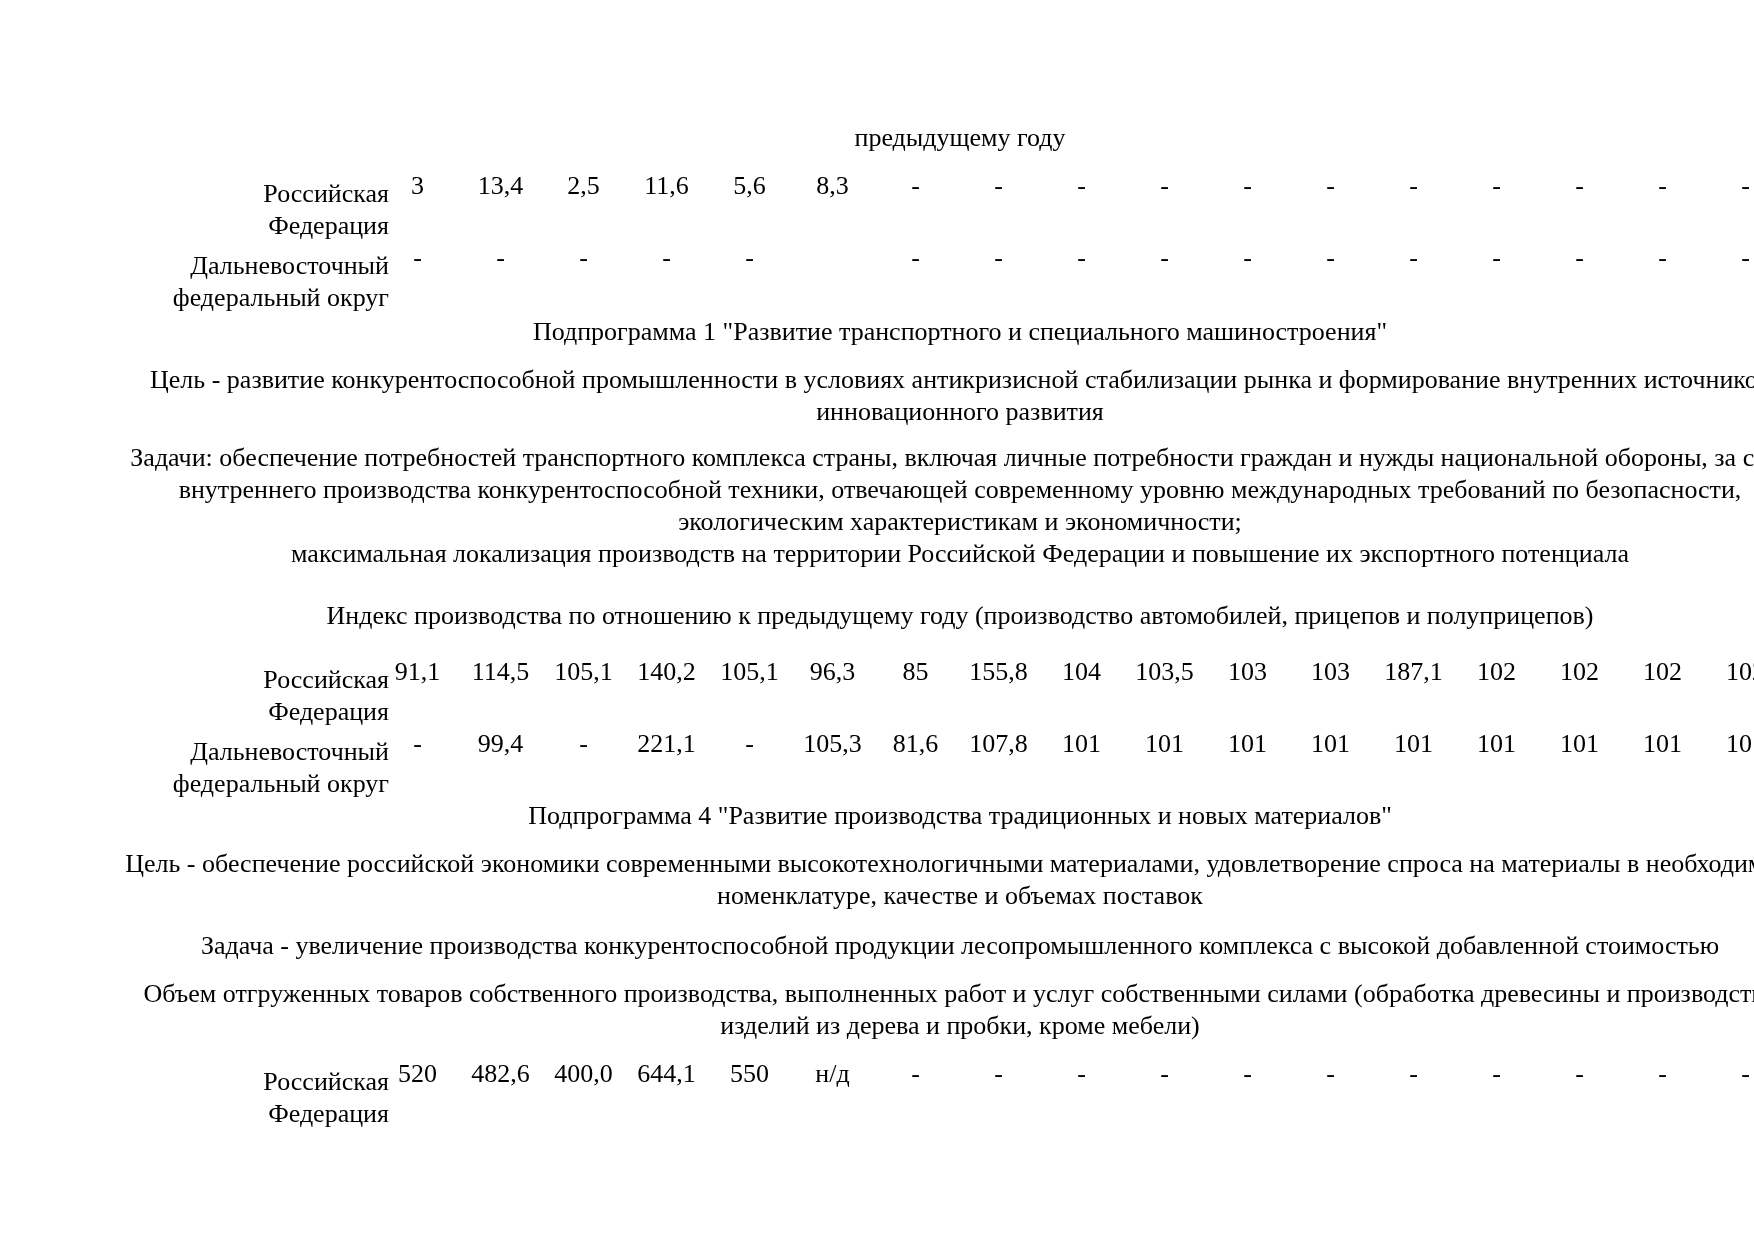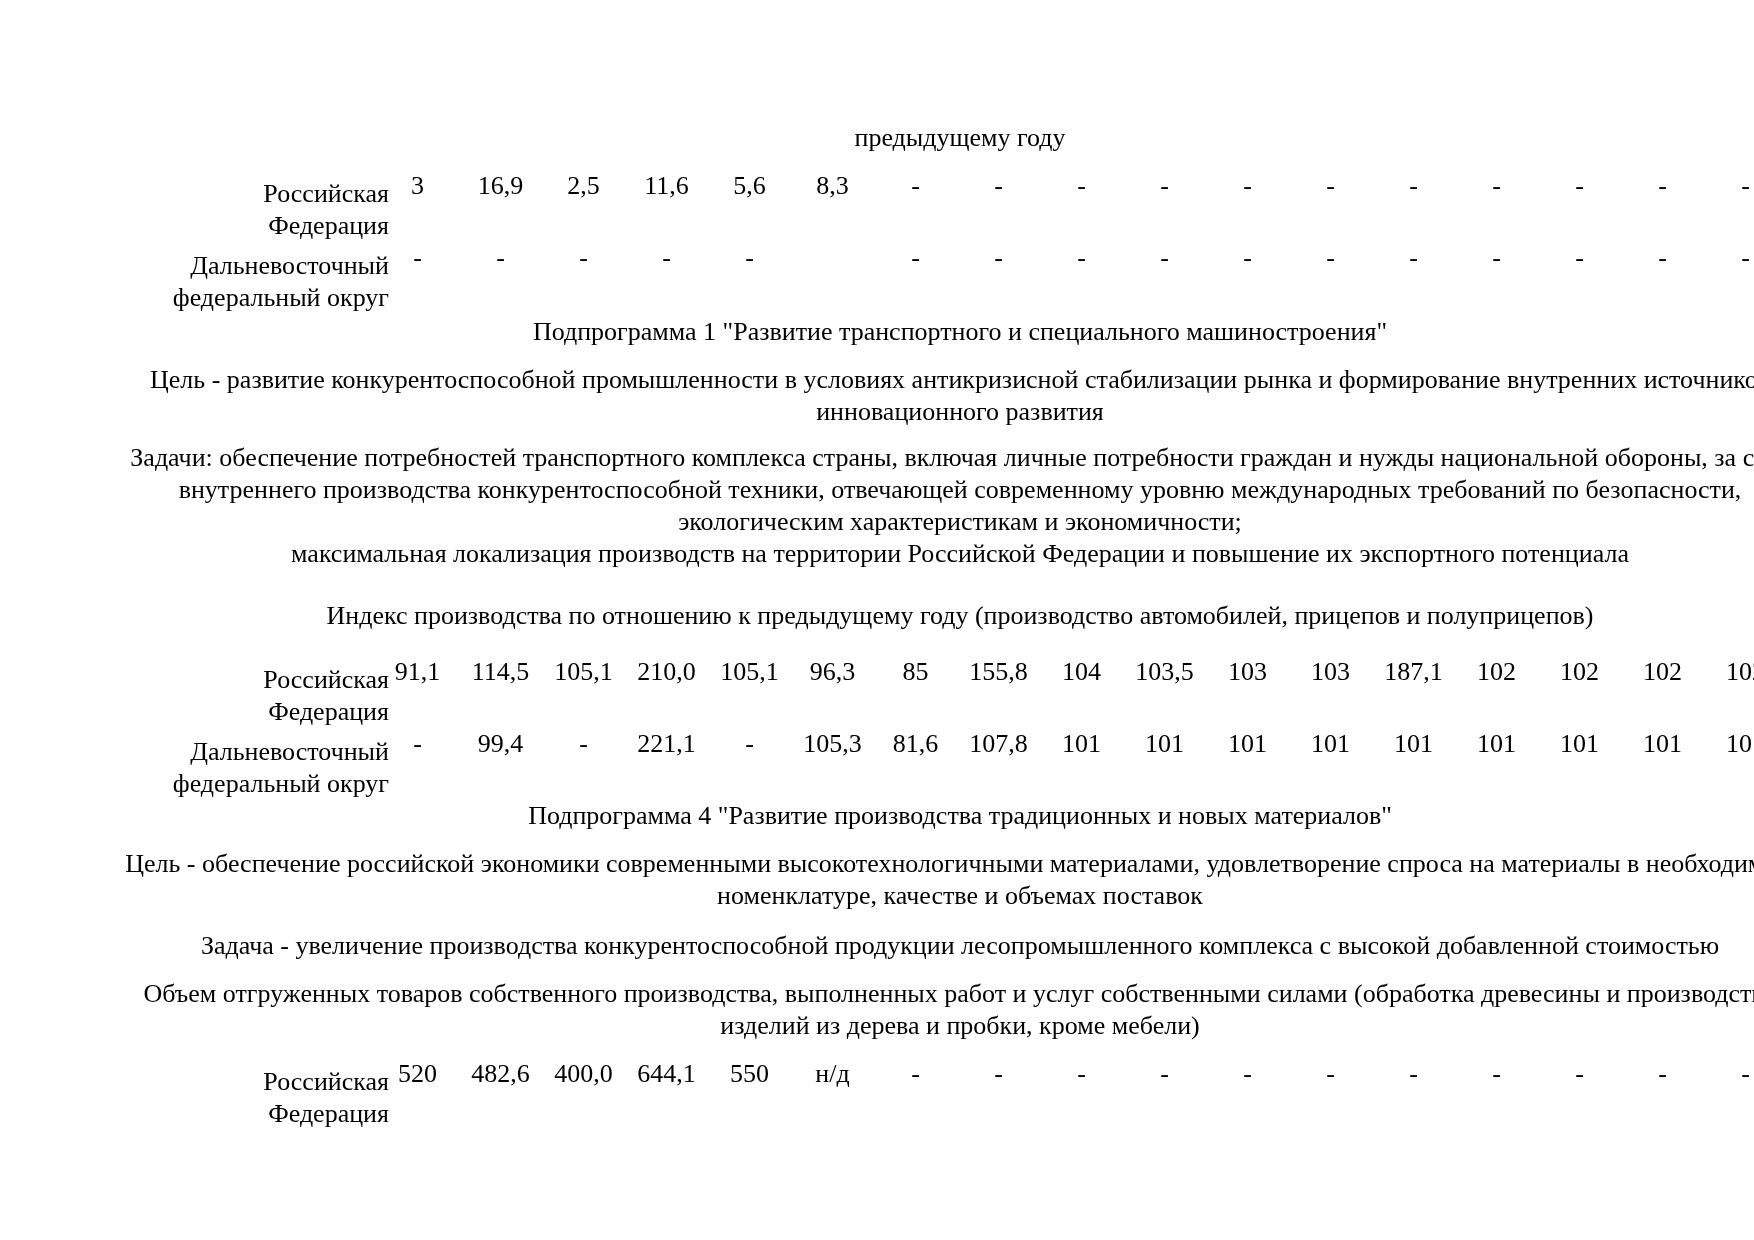--- a/index.html
+++ b/index.html
@@ -22,21 +22,21 @@
 <body>
 
 <div class="canvas">
 
   <div class="cline" style="top:122px">предыдущему году</div>
 
   <div class="trow" style="top:170px">
     <div class="rlabel">Российская Федерация</div>
     <div class="cells">
         <span class="cell">3</span>
-        <span class="cell">16,9</span>
+        <span class="cell">13,4</span>
         <span class="cell">2,5</span>
         <span class="cell">11,6</span>
         <span class="cell">5,6</span>
         <span class="cell">8,3</span>
         <span class="cell">-</span>
         <span class="cell">-</span>
         <span class="cell">-</span>
         <span class="cell">-</span>
         <span class="cell">-</span>
         <span class="cell">-</span>
@@ -82,21 +82,21 @@
   <div class="cline" style="top:538px">максимальная локализация производств на территории Российской Федерации и повышение их экспортного потенциала</div>
 
   <div class="cline" style="top:600px">Индекс производства по отношению к предыдущему году (производство автомобилей, прицепов и полуприцепов)</div>
 
   <div class="trow" style="top:656px">
     <div class="rlabel">Российская Федерация</div>
     <div class="cells">
         <span class="cell">91,1</span>
         <span class="cell">114,5</span>
         <span class="cell">105,1</span>
-        <span class="cell">210,0</span>
+        <span class="cell">140,2</span>
         <span class="cell">105,1</span>
         <span class="cell">96,3</span>
         <span class="cell">85</span>
         <span class="cell">155,8</span>
         <span class="cell">104</span>
         <span class="cell">103,5</span>
         <span class="cell">103</span>
         <span class="cell">103</span>
         <span class="cell">187,1</span>
         <span class="cell">102</span>

